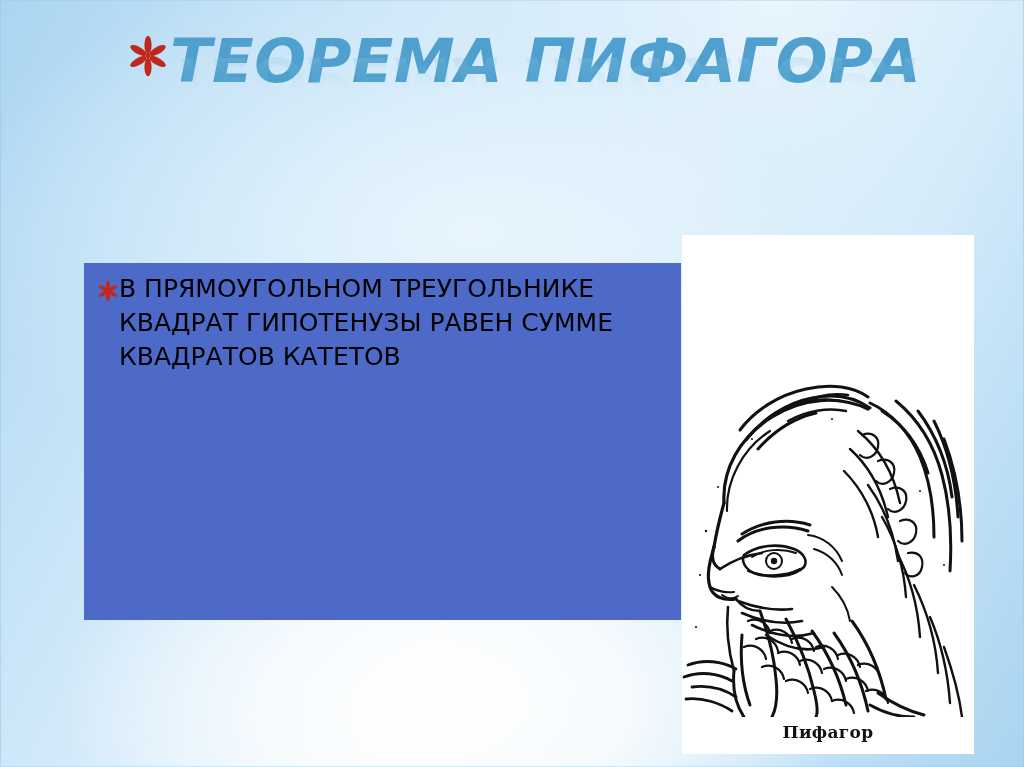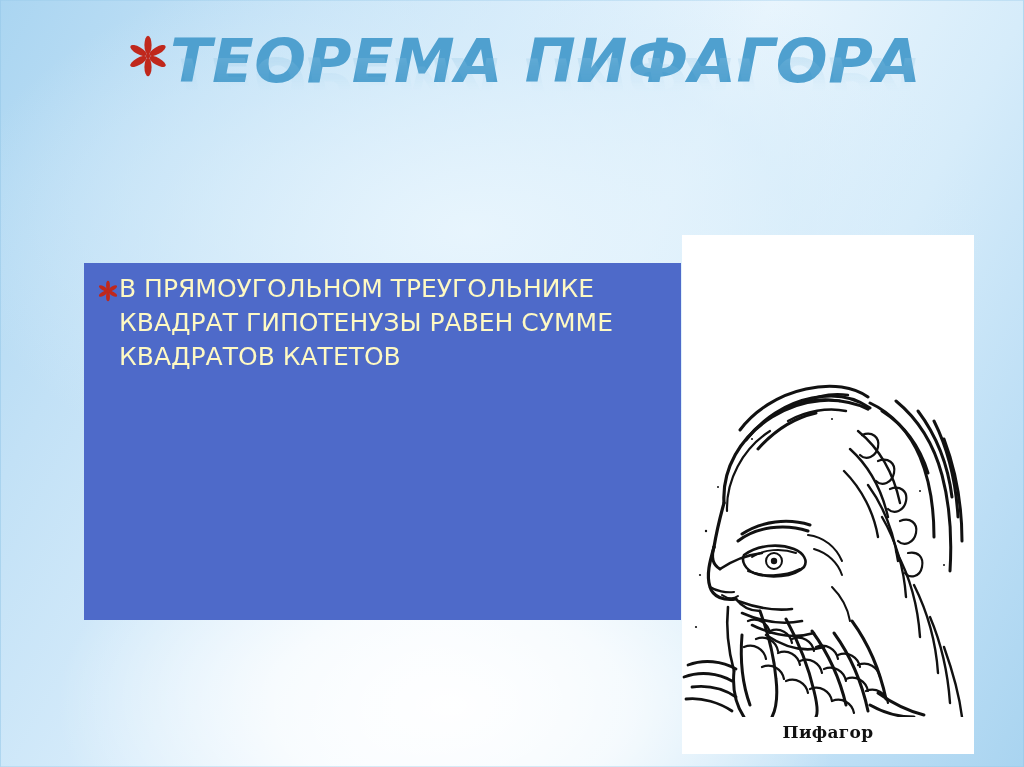--- a/index.html
+++ b/index.html
@@ -101,21 +101,21 @@
     width: 20px;
     height: 22px;
     margin-top: 8px;
     margin-right: 1px;
   }
   .body-text {
     font-family: "DejaVu Sans", sans-serif;
     font-size: 25px;
     line-height: 34px;
     font-weight: normal;
-    color: #fef9c3;
+    color: #000000;
     text-transform: uppercase;
     letter-spacing: 0px;
     max-width: 545px;
   }
 
   
   .portrait-panel {
     position: absolute;
     left: 682px;
     top: 235px;

